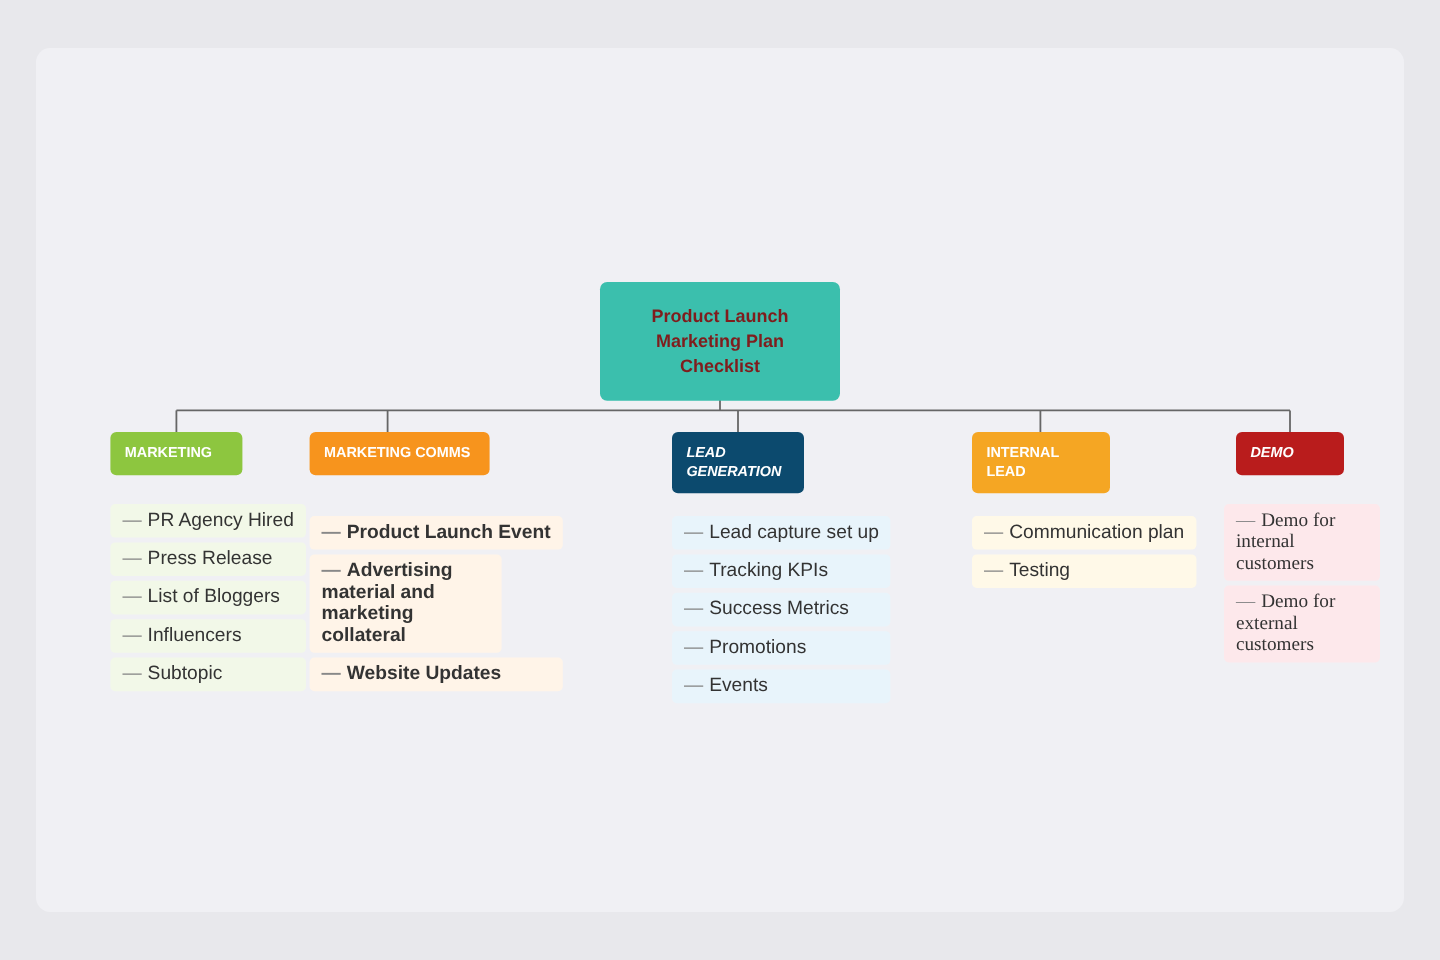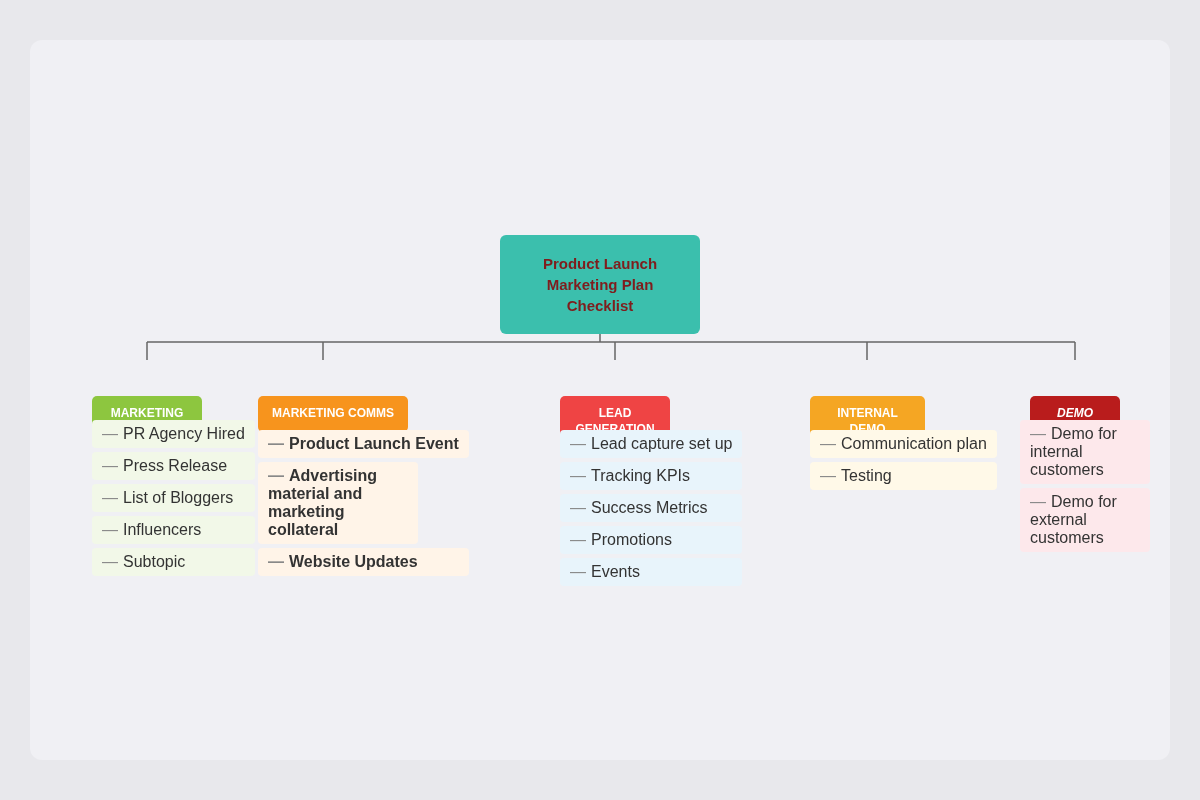--- a/index.html
+++ b/index.html
@@ -40,54 +40,53 @@
       padding: 18px 28px;
       border-radius: 6px;
       width: 200px;
       line-height: 1.4;
     }
     .branch-node {
       position: absolute;
       color: white;
       font-weight: bold;
       font-size: 12px;
-      text-align: center;
+      text-align: left;
       padding: 10px 12px;
       border-radius: 5px;
       line-height: 1.3;
       min-width: 90px;
-      margin-top: 36px;
     }
     .child-item {
       font-size: 16px;
       color: #333;
       padding: 5px 10px;
       border-radius: 4px;
       margin-bottom: 4px;
       white-space: nowrap;
       position: relative;
     }
     .child-list {
       position: absolute;
       display: flex;
       flex-direction: column;
     }
     
     .marketing-node { background: #8dc63f; }
     .mktcomms-node  { background: #f7941d; }
-    .leadgen-node   { background: #ef4444; }
+    .leadgen-node   { background: #0c4a6e; font-style: italic; }
     .intcomms-node  { background: #f5a623; }
     .demo-node      { background: #b91c1c; font-style: italic; }
 
     
     .marketing-child { background: #f2f8e8; }
     .mktcomms-child  { background: #fff4e8; font-weight: bold; }
     .leadgen-child   { background: #e8f4fb; }
     .intcomms-child  { background: #fff9e8; }
-    .demo-child      { background: #fde8eb; }
+    .demo-child      { background: #fde8eb; font-family: Liberation Serif, serif; }
 
     .dash-line {
       display: inline-block;
       margin-right: 5px;
       color: #888;
     }
   </style>
 </head>
 <body>
 
@@ -132,21 +131,21 @@
 
   <div class="branch-node leadgen-node" style="left:530px; top:320px; width:110px;">LEAD GENERATION</div>
   <div class="child-list" style="left:530px; top:390px;">
     <div class="child-item leadgen-child"><span class="dash-line">—</span>Lead capture set up</div>
     <div class="child-item leadgen-child"><span class="dash-line">—</span>Tracking KPIs</div>
     <div class="child-item leadgen-child"><span class="dash-line">—</span>Success Metrics</div>
     <div class="child-item leadgen-child"><span class="dash-line">—</span>Promotions</div>
     <div class="child-item leadgen-child"><span class="dash-line">—</span>Events</div>
   </div>
 
-  <div class="branch-node intcomms-node" style="left:780px; top:320px; width:115px;">INTERNAL DEMO</div>
+  <div class="branch-node intcomms-node" style="left:780px; top:320px; width:115px;">INTERNAL LEAD</div>
   <div class="child-list" style="left:780px; top:390px;">
     <div class="child-item intcomms-child"><span class="dash-line">—</span>Communication plan</div>
     <div class="child-item intcomms-child"><span class="dash-line">—</span>Testing</div>
   </div>
 
   <div class="branch-node demo-node" style="left:1000px; top:320px; width:90px;">DEMO</div>
   <div class="child-list" style="left:990px; top:380px;">
     <div class="child-item demo-child" style="white-space:normal; max-width:130px;"><span class="dash-line">—</span>Demo for internal customers</div>
     <div class="child-item demo-child" style="white-space:normal; max-width:130px;"><span class="dash-line">—</span>Demo for external customers</div>
   </div>

